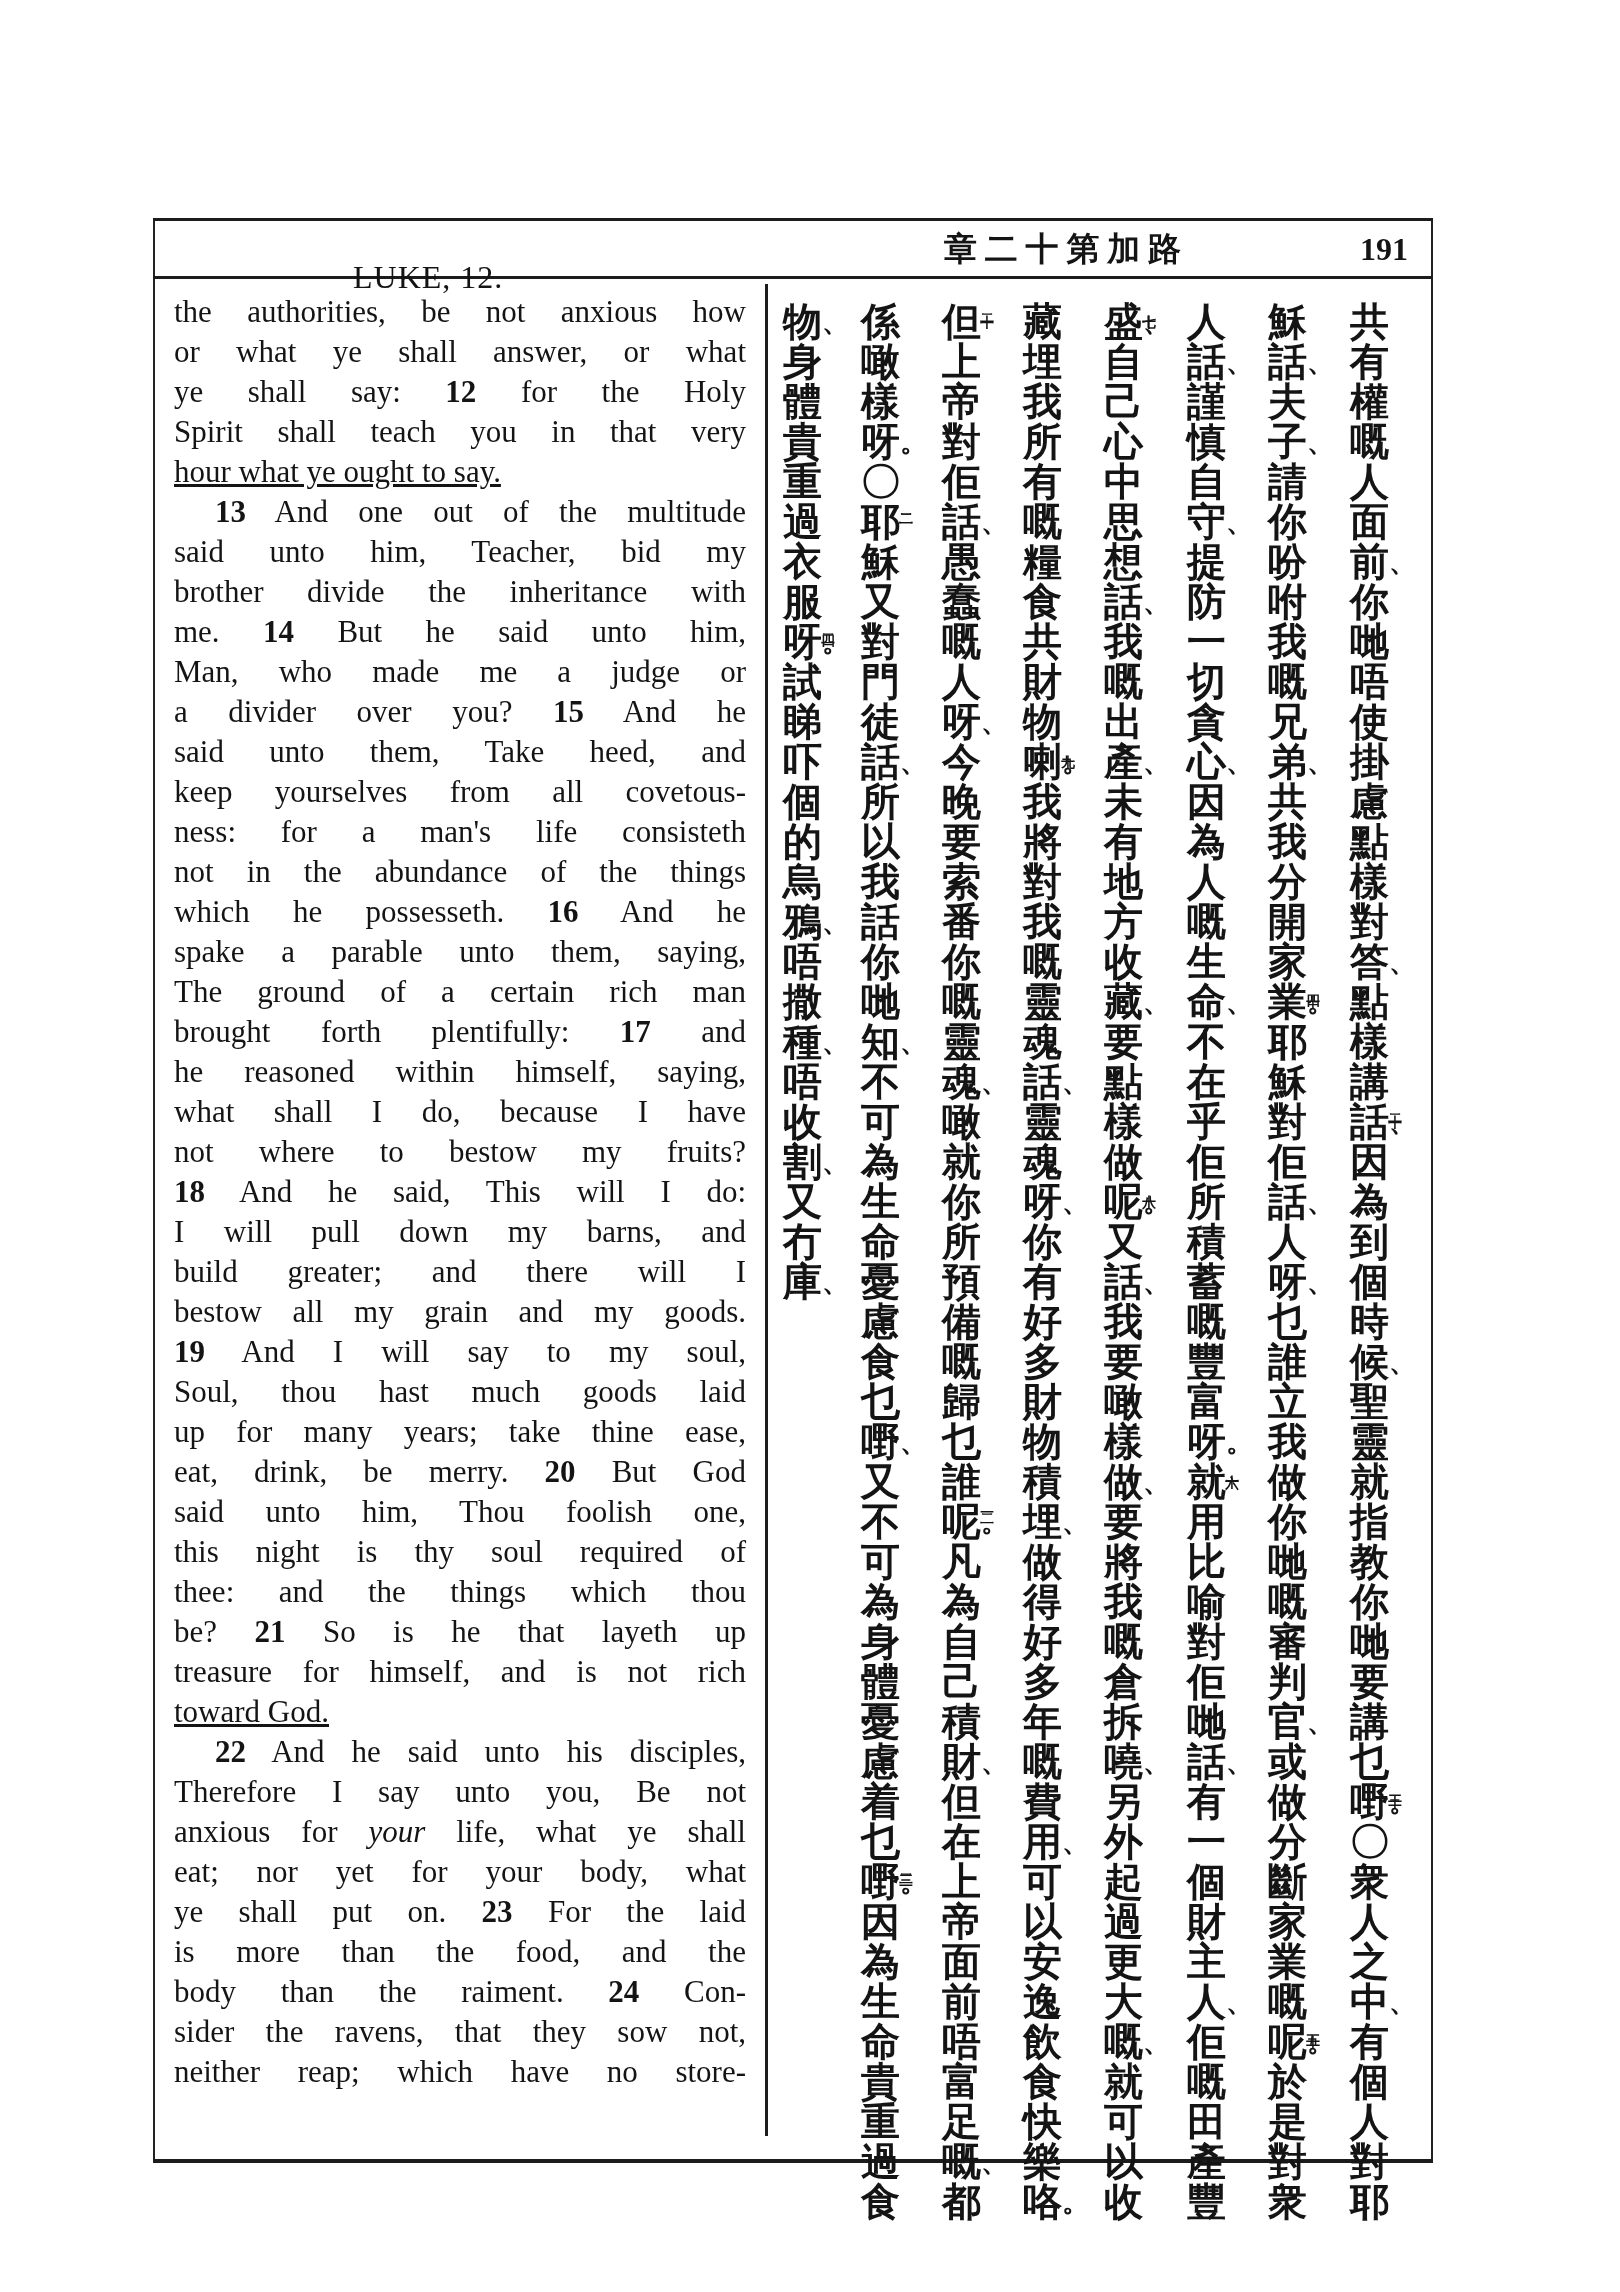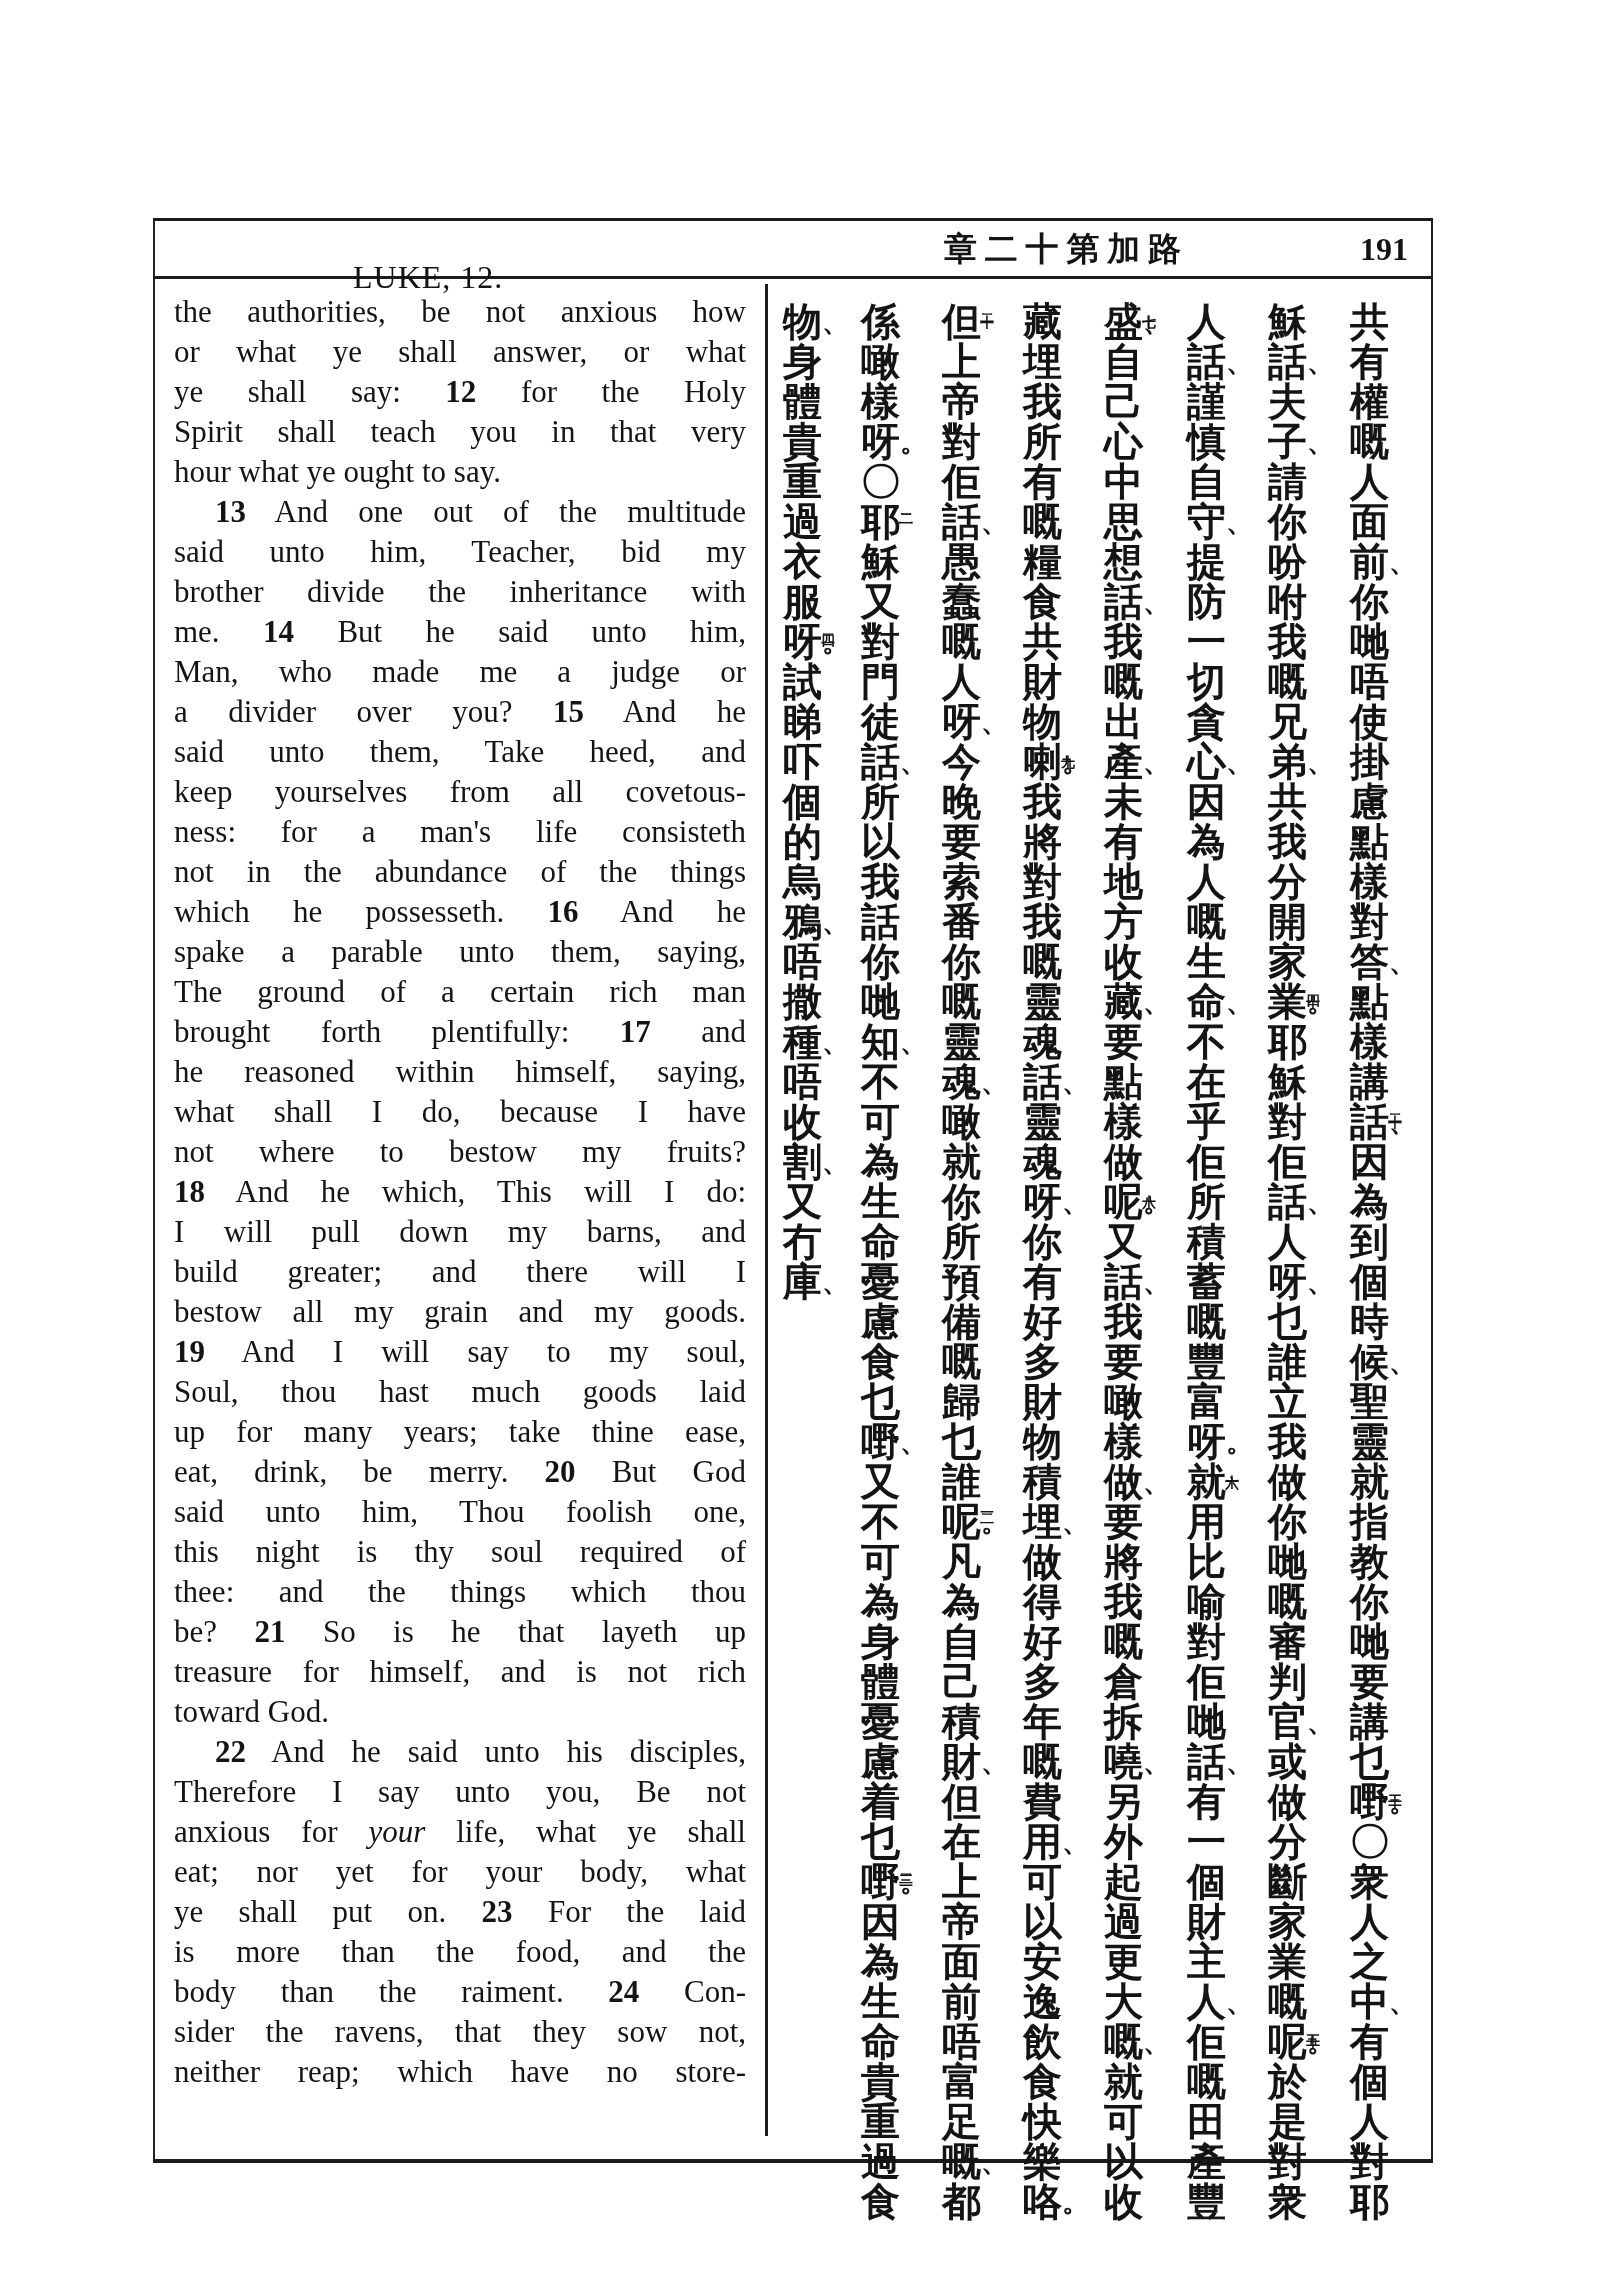--- a/index.html
+++ b/index.html
@@ -16,21 +16,21 @@
 
   .running-head-left { position: absolute; left: 353px; top: 231px; font-size: 32px; letter-spacing: 1px; margin-top: 28px; }
   .running-head-cn { position: absolute; left: 944px; top: 227px; font-size: 33px; letter-spacing: 7.8px;
                      font-family: Liberation Serif, serif; font-weight: bold; }
   .page-number { position: absolute; left: 1360px; top: 231px; font-size: 32px; font-weight: bold; text-align: center; }
 
   .english-col { position: absolute; left: 174px; top: 292px; width: 572px; font-size: 31px;
                  line-height: 40px; text-align: justify; }
   .english-col .line { display: block; height: 40px; white-space: nowrap; text-align: justify;
                        text-align-last: justify; }
-  .english-col .line.last { text-align-last: left; }
+  .english-col .line.last { text-align-last: left; text-decoration: underline; }
   .english-col .line.indent { padding-left: 41px; }
   .verse-num { font-weight: bold; }
   .ital { font-style: italic; }
 
   .chinese-block { position: absolute; left: 781px; top: 302px; width: 637px; height: 1843px; }
   .cn-col { position: absolute; top: 0; width: 59px; font-family: "DejaVu Sans", sans-serif;
             font-size: 39px; line-height: 40px; font-weight: bold; }
   .cn-char { display: block; height: 40px; width: 43px; text-align: center; position: relative; }
   .cn-mark { position: absolute; left: 41px; top: 2px; font-size: 13.7px; line-height: 12.7px; font-weight: bold;
              writing-mode: vertical-rl; }
@@ -65,21 +65,21 @@
     <span class="line"><span>keep yourselves from all covetous-</span></span>
     <span class="line"><span>ness: for a man's life consisteth</span></span>
     <span class="line"><span>not in the abundance of the things</span></span>
     <span class="line"><span>which he possesseth.  </span><span class="verse-num">16</span><span> And he</span></span>
     <span class="line"><span>spake a parable unto them, saying,</span></span>
     <span class="line"><span>The ground of a certain rich man</span></span>
     <span class="line"><span>brought forth plentifully:  </span><span class="verse-num">17</span><span> and</span></span>
     <span class="line"><span>he reasoned within himself, saying,</span></span>
     <span class="line"><span>what shall I do, because I have</span></span>
     <span class="line"><span>not where to bestow my fruits?</span></span>
-    <span class="line"><span></span><span class="verse-num">18</span><span> And he which, This will I do:</span></span>
+    <span class="line"><span></span><span class="verse-num">18</span><span> And he said, This will I do:</span></span>
     <span class="line"><span>I will pull down my barns, and</span></span>
     <span class="line"><span>build greater; and there will I</span></span>
     <span class="line"><span>bestow all my grain and my goods.</span></span>
     <span class="line"><span></span><span class="verse-num">19</span><span> And I will say to my soul,</span></span>
     <span class="line"><span>Soul, thou hast much goods laid</span></span>
     <span class="line"><span>up for many years; take thine ease,</span></span>
     <span class="line"><span>eat, drink, be merry.  </span><span class="verse-num">20</span><span> But God</span></span>
     <span class="line"><span>said unto him, Thou foolish one,</span></span>
     <span class="line"><span>this night is thy soul required of</span></span>
     <span class="line"><span>thee: and the things which thou</span></span>

